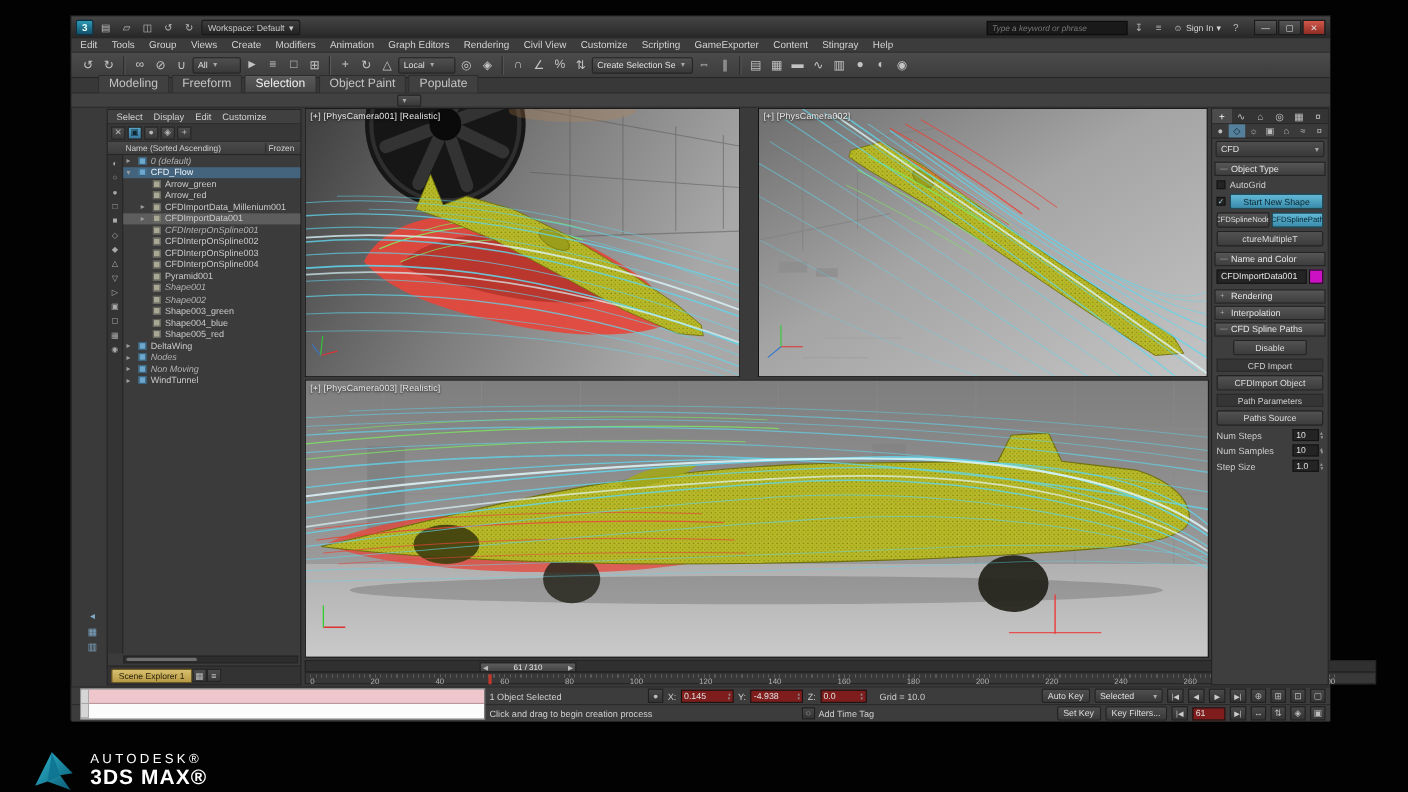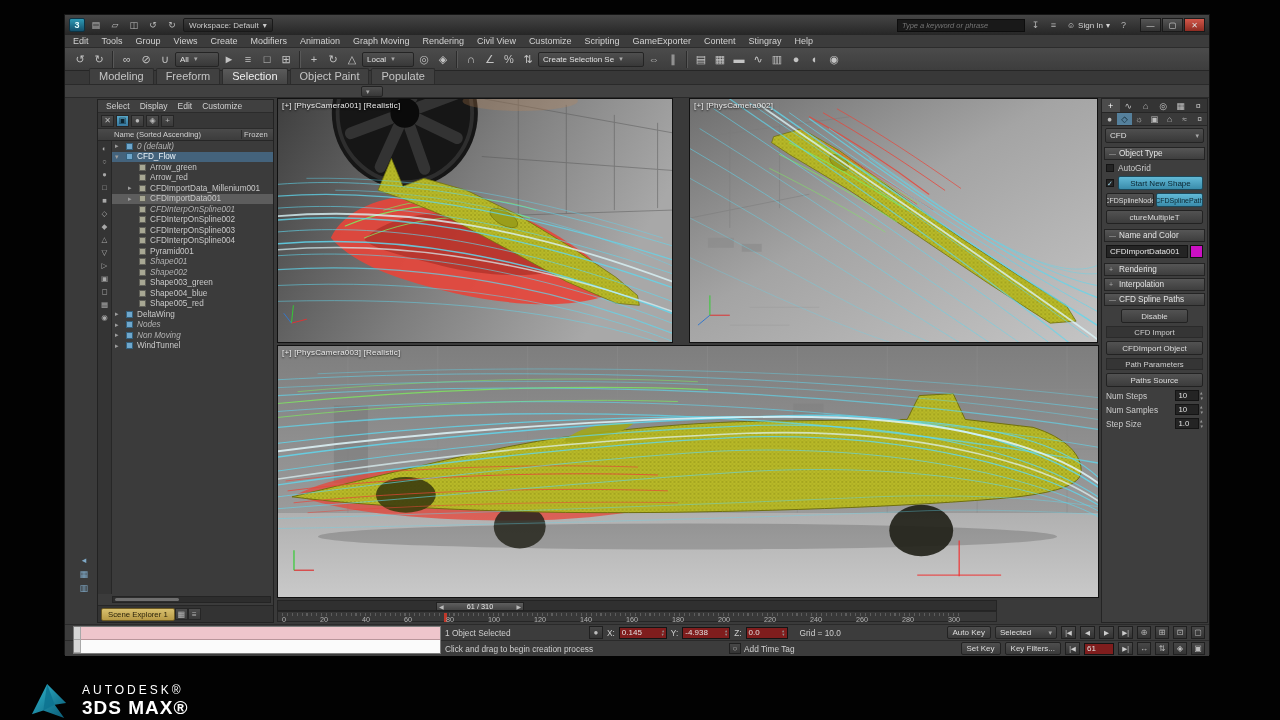--- a/index.html
+++ b/index.html
@@ -93,21 +93,21 @@
 
   .dockicons { position:absolute; left:10px; top:540px; width:18px; display:flex; flex-direction:column; gap:4px; align-items:center; color:#7fa9c7; font-size:9px; }
 
   
   .vp { position:absolute; border:1px solid #111; overflow:hidden; background:#777; }
   .vp svg { position:absolute; left:0; top:0; width:100%; height:100%; }
   .vp-label { position:absolute; left:4px; top:2px; z-index:3; font-size:8px; color:#ececec;
     text-shadow:0 1px 2px rgba(0,0,0,.9); letter-spacing:.2px; }
 
   
-  .timeline { position:absolute; left:212px; top:585px; width:720px; height:22px; background:#3a3a3a; }
+  .timeline { position:absolute; left:212px; top:585px; width:974px; height:22px; background:#3a3a3a; }
   .tsl-track { position:absolute; left:0; top:0; right:0; height:11px; background:#303030;
     border:1px solid #242424; }
   .tsl-handle { position:absolute; left:158px; top:1px; height:9px; width:88px;
     background:linear-gradient(#5e5e5e,#444); border:1px solid #222; display:flex; align-items:center;
     justify-content:space-between; padding:0 2px; font-size:7.3px; color:#e8e8e8; }
   .tsl-handle .a { font-size:6px; color:#bbb; }
   .ruler { position:absolute; left:0; top:11px; right:0; height:11px; background:#383838; border:1px solid #262626; }
   .tickmarks { position:absolute; left:4px; right:36px; top:1px; height:3px;
     background:repeating-linear-gradient(90deg,#5d5d5d 0 1px,transparent 1px 4.9px); }
   .ticks { position:absolute; left:4px; right:36px; top:3px; display:flex; justify-content:space-between;
@@ -239,21 +239,21 @@
     </div>
 
     <div class="menubar">
       <span>Edit</span>
       <span>Tools</span>
       <span>Group</span>
       <span>Views</span>
       <span>Create</span>
       <span>Modifiers</span>
       <span>Animation</span>
-      <span>Graph Moving</span>
+      <span>Graph Editors</span>
       <span>Rendering</span>
       <span>Civil View</span>
       <span>Customize</span>
       <span>Scripting</span>
       <span>GameExporter</span>
       <span>Content</span>
       <span>Stingray</span>
       <span>Help</span>
     </div>
 
@@ -280,21 +280,21 @@
         <span>Local</span>
         <span class="cv">▾</span>
       </div>
       <div class="ic">◎</div>
       <div class="ic">◈</div>
       <div class="tsep"></div>
       <div class="ic">∩</div>
       <div class="ic">∠</div>
       <div class="ic">%</div>
       <div class="ic">⇅</div>
-      <div class="dd" style="width:106px">
+      <div class="dd" style="width:92px">
         <span>Create Selection Se</span>
         <span class="cv">▾</span>
       </div>
       <div class="ic">⇔</div>
       <div class="ic">∥</div>
       <div class="tsep"></div>
       <div class="ic">▤</div>
       <div class="ic">▦</div>
       <div class="ic">▬</div>
       <div class="ic">∿</div>

